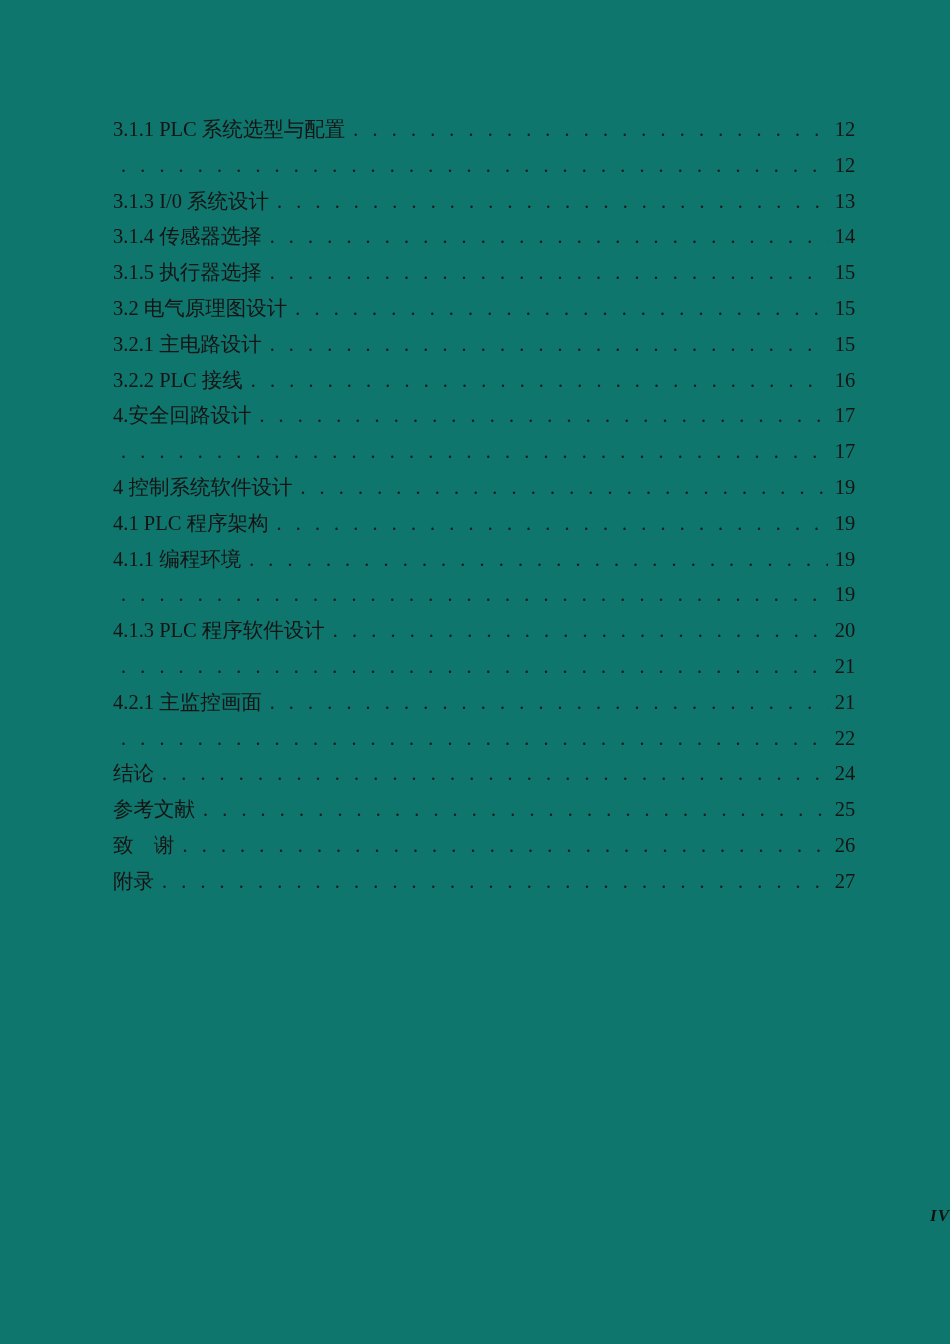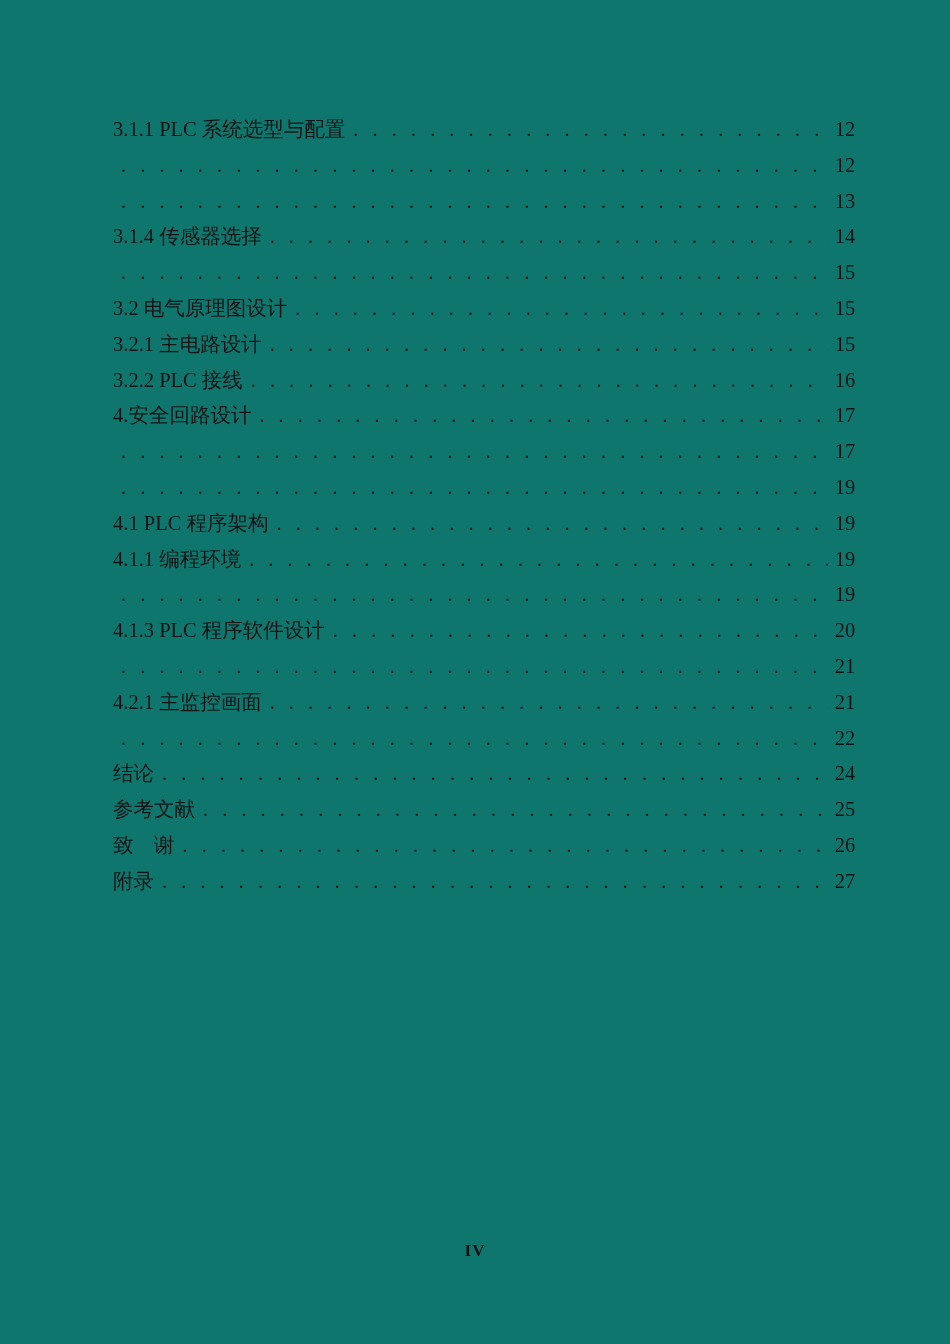--- a/index.html
+++ b/index.html
@@ -52,22 +52,23 @@
   .toc-page {
     flex: 0 0 auto;
     min-width: 26px;
     text-align: center;
     font-size: 20.5px;
   }
   .footer {
     position: absolute;
     left: 0;
     right: 0;
-    top: 1241px;
-    text-align: center;
+    top: 1206px;
+    text-align: right;
+    font-style: italic;
   }
   .footer-num {
     font-weight: bold;
     font-size: 17px;
     letter-spacing: 1px;
     color: #111111;
   }
 </style>
 </head>
 <body>
@@ -80,31 +81,33 @@
       <span class="toc-leader" aria-hidden="true">. . . . . . . . . . . . . . . . . . . . . . . . . . . . . . . . . . . . . . . . . . . . . . . . . . . . . . . . . . . . . . . . . . . . . . . . . . . . . . . . . . . . . . . . . . . . . . . . . . . . . . . . . . . . . . . . . . . . . . . .</span>
       <span class="toc-page">12</span>
     </div>
 
     <div class="toc-row">
       <span class="toc-leader" aria-hidden="true">. . . . . . . . . . . . . . . . . . . . . . . . . . . . . . . . . . . . . . . . . . . . . . . . . . . . . . . . . . . . . . . . . . . . . . . . . . . . . . . . . . . . . . . . . . . . . . . . . . . . . . . . . . . . . . . . . . . . . . . .</span>
       <span class="toc-page">12</span>
     </div>
 
     <div class="toc-row">
+      <span class="toc-label">3.1.3 I/0 系统设计</span>
       <span class="toc-leader" aria-hidden="true">. . . . . . . . . . . . . . . . . . . . . . . . . . . . . . . . . . . . . . . . . . . . . . . . . . . . . . . . . . . . . . . . . . . . . . . . . . . . . . . . . . . . . . . . . . . . . . . . . . . . . . . . . . . . . . . . . . . . . . . .</span>
       <span class="toc-page">13</span>
     </div>
 
     <div class="toc-row">
       <span class="toc-label">3.1.4 传感器选择</span>
       <span class="toc-leader" aria-hidden="true">. . . . . . . . . . . . . . . . . . . . . . . . . . . . . . . . . . . . . . . . . . . . . . . . . . . . . . . . . . . . . . . . . . . . . . . . . . . . . . . . . . . . . . . . . . . . . . . . . . . . . . . . . . . . . . . . . . . . . . . .</span>
       <span class="toc-page">14</span>
     </div>
 
     <div class="toc-row">
+      <span class="toc-label">3.1.5 执行器选择</span>
       <span class="toc-leader" aria-hidden="true">. . . . . . . . . . . . . . . . . . . . . . . . . . . . . . . . . . . . . . . . . . . . . . . . . . . . . . . . . . . . . . . . . . . . . . . . . . . . . . . . . . . . . . . . . . . . . . . . . . . . . . . . . . . . . . . . . . . . . . . .</span>
       <span class="toc-page">15</span>
     </div>
 
     <div class="toc-row">
       <span class="toc-label">3.2 电气原理图设计</span>
       <span class="toc-leader" aria-hidden="true">. . . . . . . . . . . . . . . . . . . . . . . . . . . . . . . . . . . . . . . . . . . . . . . . . . . . . . . . . . . . . . . . . . . . . . . . . . . . . . . . . . . . . . . . . . . . . . . . . . . . . . . . . . . . . . . . . . . . . . . .</span>
       <span class="toc-page">15</span>
     </div>
 
@@ -125,20 +128,21 @@
       <span class="toc-leader" aria-hidden="true">. . . . . . . . . . . . . . . . . . . . . . . . . . . . . . . . . . . . . . . . . . . . . . . . . . . . . . . . . . . . . . . . . . . . . . . . . . . . . . . . . . . . . . . . . . . . . . . . . . . . . . . . . . . . . . . . . . . . . . . .</span>
       <span class="toc-page">17</span>
     </div>
 
     <div class="toc-row">
       <span class="toc-leader" aria-hidden="true">. . . . . . . . . . . . . . . . . . . . . . . . . . . . . . . . . . . . . . . . . . . . . . . . . . . . . . . . . . . . . . . . . . . . . . . . . . . . . . . . . . . . . . . . . . . . . . . . . . . . . . . . . . . . . . . . . . . . . . . .</span>
       <span class="toc-page">17</span>
     </div>
 
     <div class="toc-row">
+      <span class="toc-label">4 控制系统软件设计</span>
       <span class="toc-leader" aria-hidden="true">. . . . . . . . . . . . . . . . . . . . . . . . . . . . . . . . . . . . . . . . . . . . . . . . . . . . . . . . . . . . . . . . . . . . . . . . . . . . . . . . . . . . . . . . . . . . . . . . . . . . . . . . . . . . . . . . . . . . . . . .</span>
       <span class="toc-page">19</span>
     </div>
 
     <div class="toc-row">
       <span class="toc-label">4.1 PLC 程序架构</span>
       <span class="toc-leader" aria-hidden="true">. . . . . . . . . . . . . . . . . . . . . . . . . . . . . . . . . . . . . . . . . . . . . . . . . . . . . . . . . . . . . . . . . . . . . . . . . . . . . . . . . . . . . . . . . . . . . . . . . . . . . . . . . . . . . . . . . . . . . . . .</span>
       <span class="toc-page">19</span>
     </div>
 

